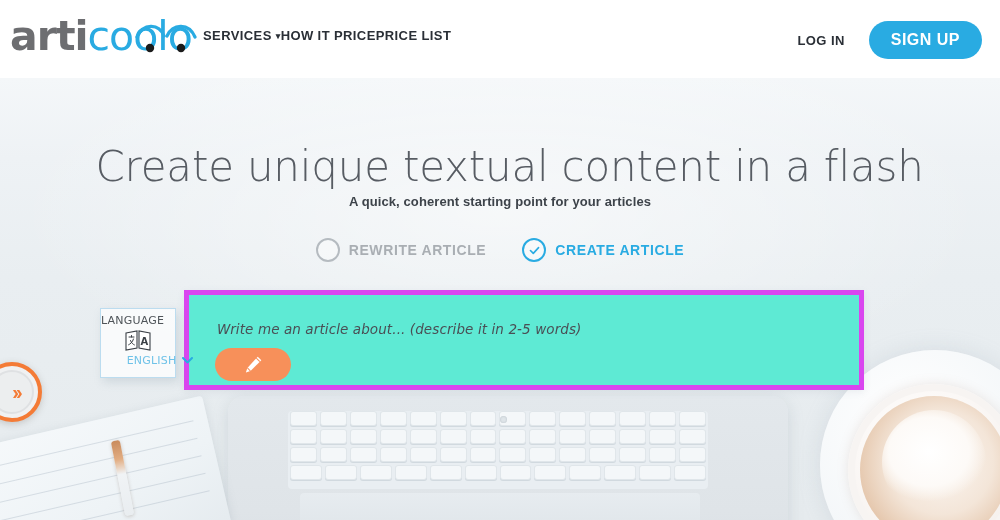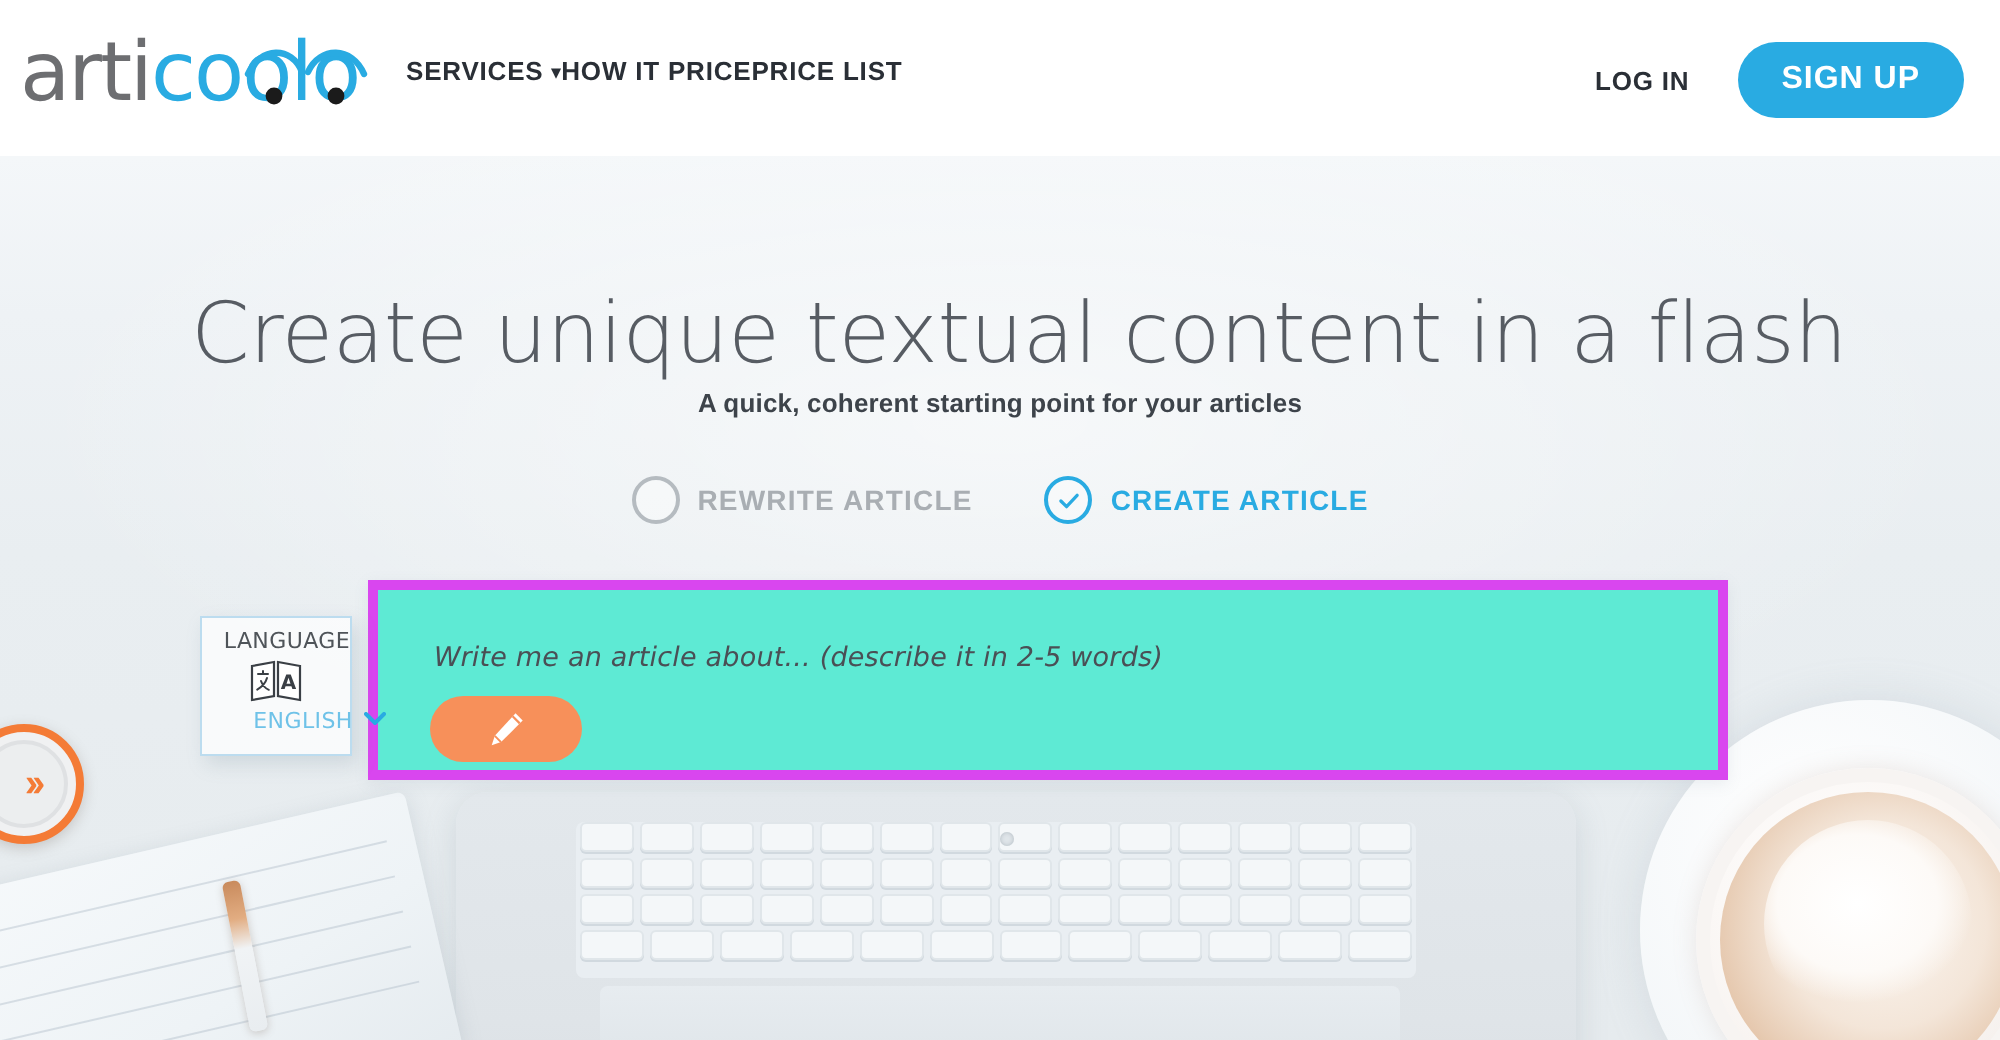--- a/index.html
+++ b/index.html
@@ -141,21 +141,21 @@
     display: flex; align-items: center;
     cursor: pointer;
   }
   .logo-text {
     font-size: 41px;
     font-weight: 400;
     letter-spacing: -1px;
     line-height: 1;
     font-family: "DejaVu Sans", sans-serif;
   }
-  .logo-arti { color: #6d6e71; }
+  .logo-arti { color: #6d6e71; font-weight: bold; }
   .logo-coolo { color: #29abe2; position: relative; }
   .logo-eyes {
     position: absolute;
     left: 47px; top: 5px;
     width: 62px; height: 36px;
     pointer-events: none;
   }
 
   .nav {
     position: absolute; left: 203px; top: 28px;
@@ -245,21 +245,21 @@
     left: 100px; top: 308px;
     width: 76px; height: 70px;
     background: rgba(255,255,255,0.72);
     border: 1px solid #bcdcef;
     z-index: 12;
     box-shadow: 3px 4px 9px rgba(120,140,155,0.22);
     cursor: pointer;
     padding-top: 5px;
   }
   .lang-title {
-    text-align:right; font-size: 11px; color:#4f5459; letter-spacing:.2px;
+    text-align:left; font-size: 11px; color:#4f5459; letter-spacing:.2px;
     font-family: "DejaVu Sans", sans-serif;
   }
   .lang-icon-wrap { display:flex; justify-content:center; margin-top:1px; height:24px;}
   .lang-value {
     display:flex; align-items:center; justify-content:center; gap:6px;
     margin-top: 2px;
     font-size: 11px; color: #6fc2e8; letter-spacing:.2px;
     font-family: "DejaVu Sans", sans-serif;
     padding-left: 44px;
   }

